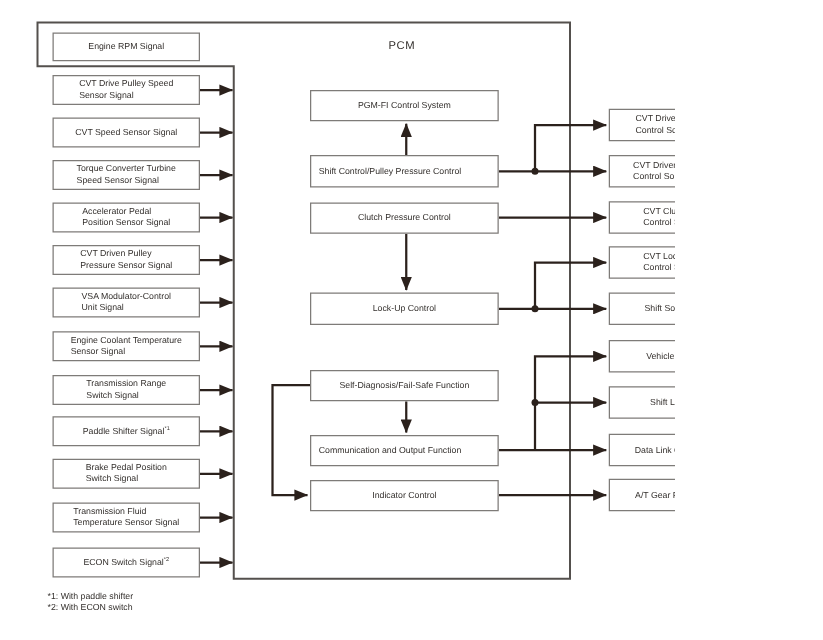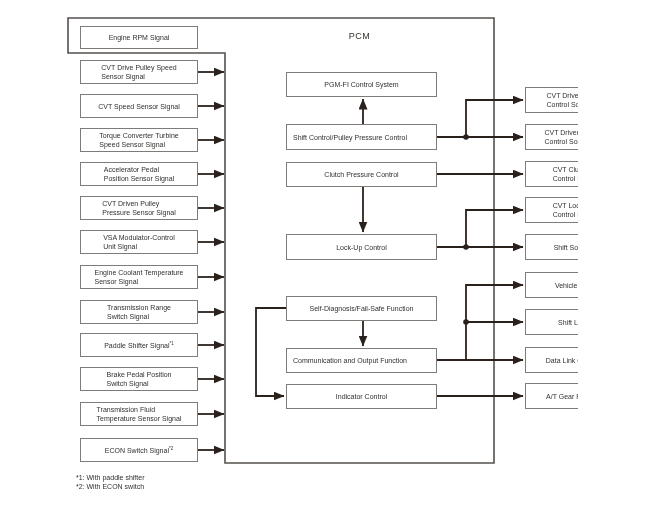--- a/index.html
+++ b/index.html
@@ -1,18 +1,18 @@
 <!DOCTYPE html>
 <html><head>
 <meta charset="utf-8">
 <style>
   html,body{margin:0;padding:0;background:#fff;}
   .stage{
     position:relative;width:540px;height:512px;background:#fff;
-    font-family:"Liberation Sans",sans-serif;color:#332f2c;overflow:hidden;margin-left:38px;
+    font-family:"Liberation Sans",sans-serif;color:#332f2c;overflow:hidden;
   }
   svg.wires{position:absolute;left:0;top:0;width:658px;height:512px;}
   .box{
     position:absolute;box-sizing:border-box;background:#fff;
     border:1px solid #7e7b78;display:flex;align-items:center;justify-content:center;
     font-size:7px;line-height:9px;color:#332f2c;
   }
   .box .lbl{text-align:left;}
   .box.center1 .lbl{text-align:center;}
   .box.leftpad{justify-content:flex-start;padding-left:6px;}

